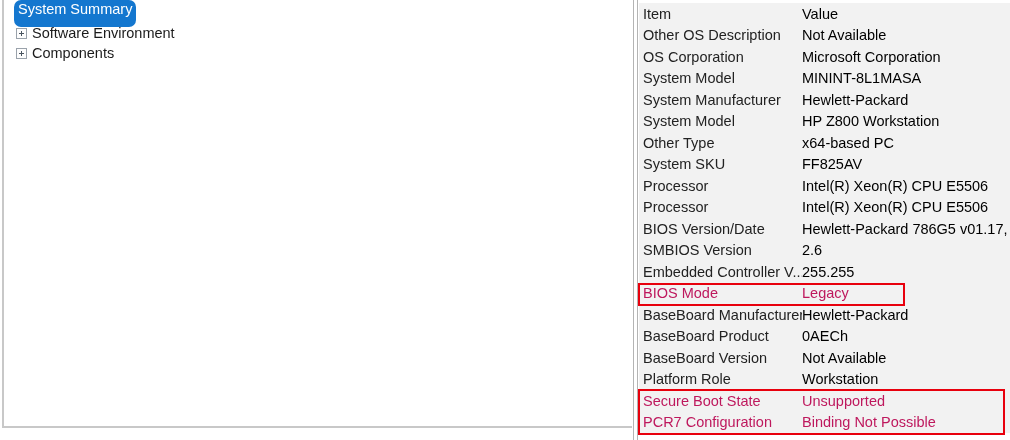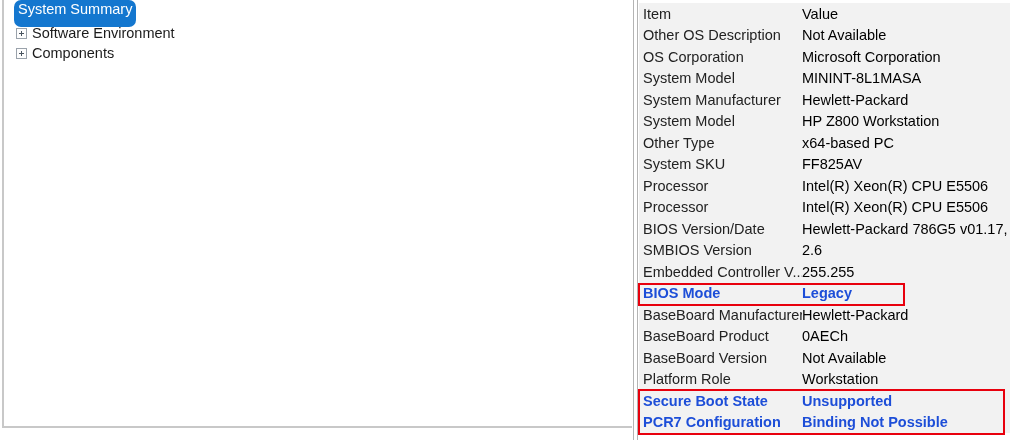--- a/index.html
+++ b/index.html
@@ -94,21 +94,21 @@
     font-size: 14.5px;
     color: #222222;
     overflow: hidden;
   }
   .row .value {
     flex: 1 1 auto;
     font-size: 14.5px;
     color: #000000;
     overflow: hidden;
   }
-  .row.flagged .item, .row.flagged .value { color: #1d4ed8; font-weight: bold; }
+  .row.flagged .item, .row.flagged .value { color: #be185d; }
 
   
   .redbox {
     position: absolute;
     border: 2px solid #e8000d;
     pointer-events: none;
   }
   #redbox-bios-mode {
     left: 638px; top: 283px;
     width: 267px; height: 23px;

